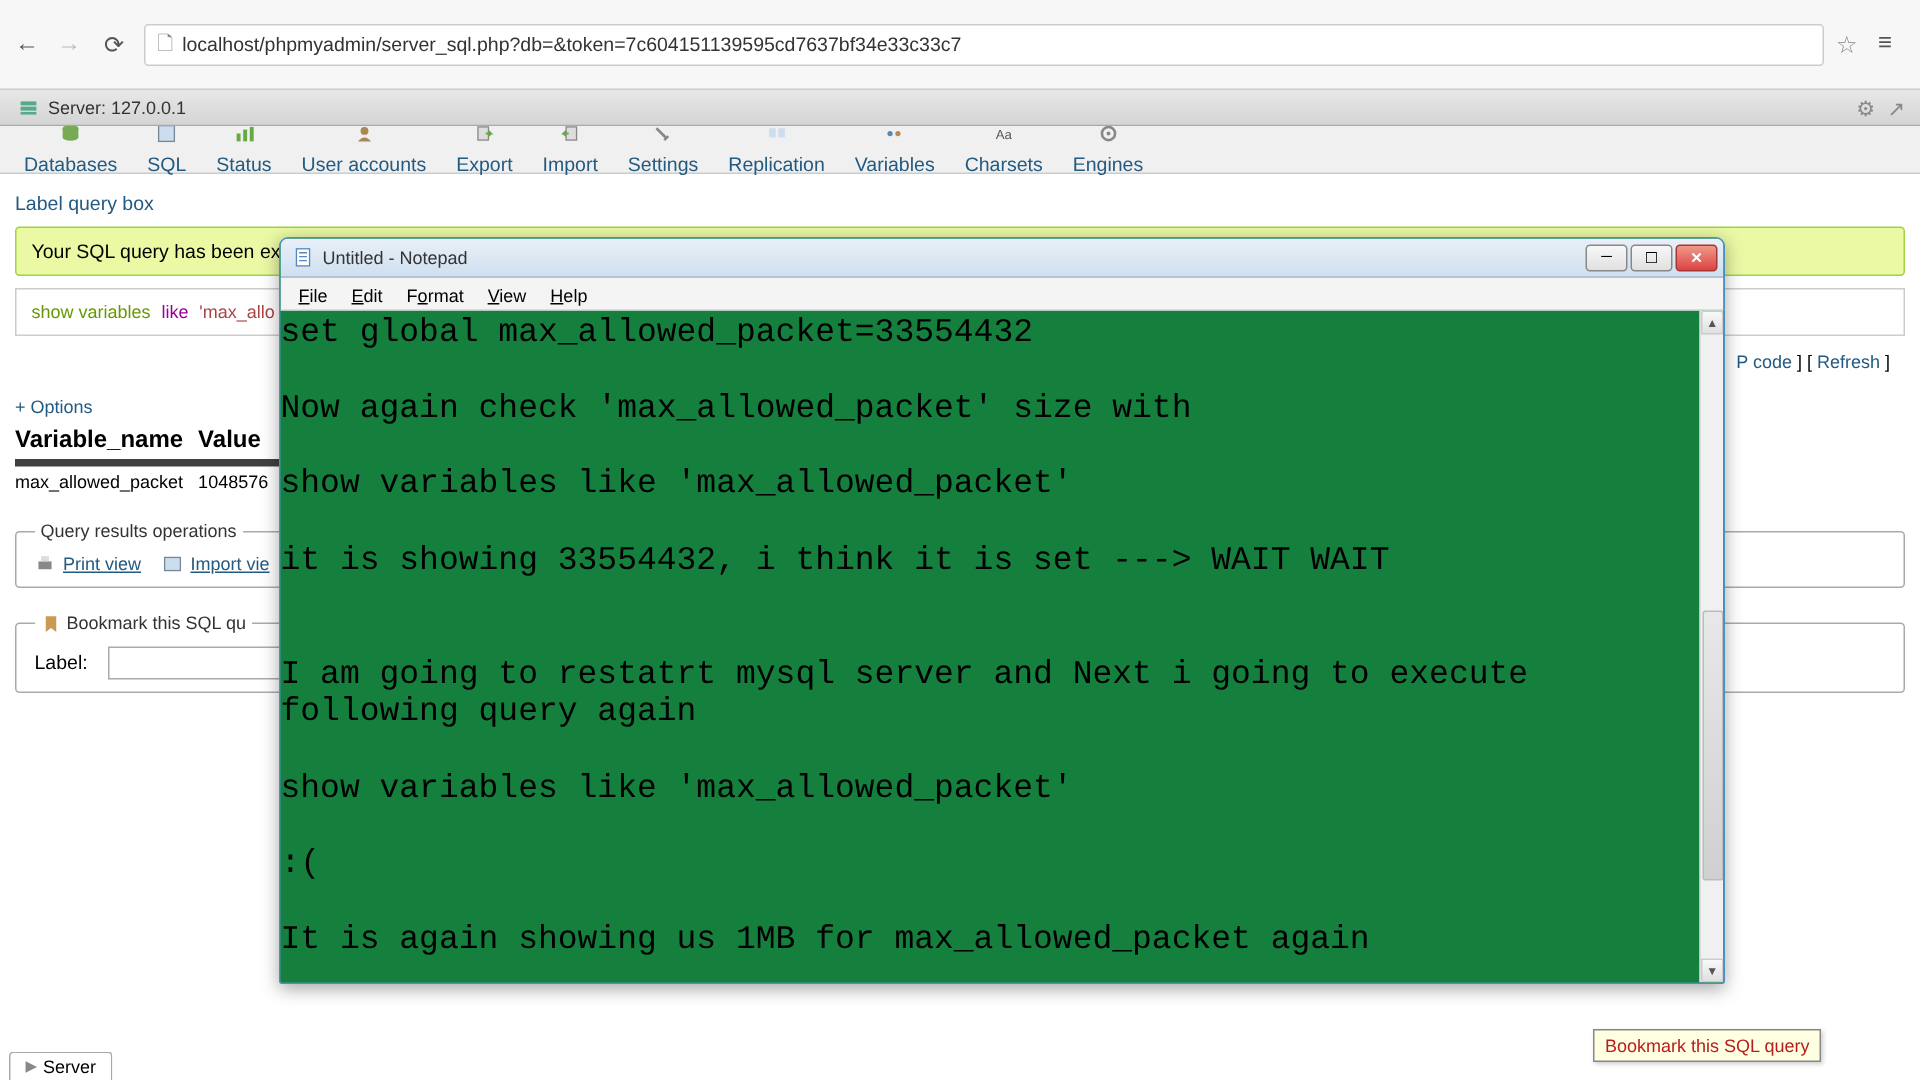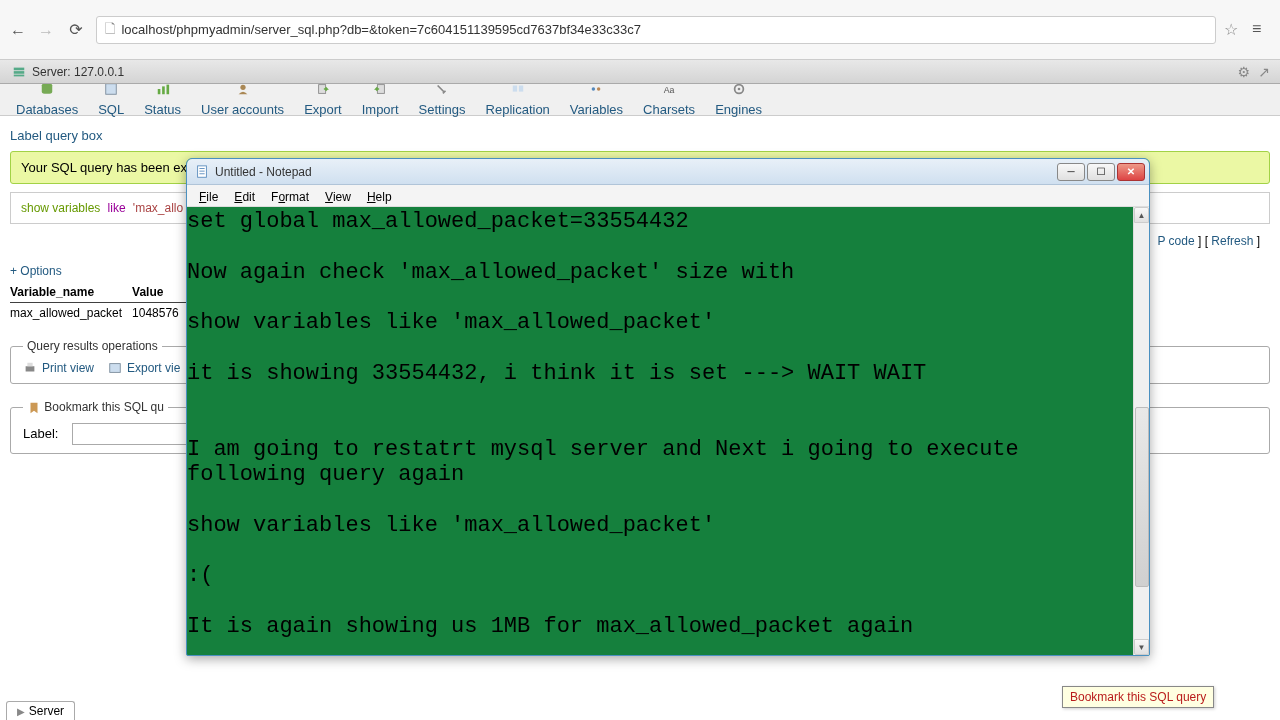--- a/index.html
+++ b/index.html
@@ -28,26 +28,26 @@
 
 .content { padding: 12px 10px; font-size: 13px; }
 .link-text { color: #235a81; cursor: pointer; }
 .success-box { background: #ebf8a4; border: 1px solid #a2d246; padding: 8px 10px; margin: 8px 0; border-radius: 3px; font-size: 13px; }
 .query-code-box { background: #fff; border: 1px solid #ccc; padding: 8px 10px; margin: 6px 0; font-family: monospace; font-size: 12px; }
 .sql-green { color: #669900; }
 .sql-purple { color: #990099; }
 
 .options-text { color: #235a81; font-size: 12px; margin-top: 12px; }
 .result-table { margin-top: 4px; border-collapse: collapse; }
-.result-table th { text-align: left; font-weight: bold; padding: 3px 10px 3px 0; font-size: 12px; border-bottom: 1px solid #404040; }
+.result-table th { text-align: left; font-weight: bold; padding: 3px 10px 3px 0; font-size: 16px; border-bottom: 5px solid #404040; }
 .result-table td { padding: 3px 10px 3px 0; font-size: 12px; }
 
 .fieldset-box { border: 1px solid #aaa; border-radius: 3px; padding: 8px 12px; margin-top: 16px; display: flex; align-items: center; gap: 14px; }
 .fieldset-legend { font-size: 12px; padding: 0 4px; color: #333; }
-.tool-link { display: flex; align-items: center; gap: 5px; font-size: 12px; color: #235a81; cursor: pointer; }
+.tool-link { display: flex; align-items: center; gap: 5px; font-size: 12px; color: #235a81; cursor: pointer; text-decoration: underline; }
 .input-field { border: 1px solid #aaa; height: 22px; padding: 0 4px; font-size: 12px; }
 
 .console-tab { position: absolute; bottom: 0; left: 6px; background: #fff; border: 1px solid #aaa; border-bottom: none; padding: 2px 10px; font-size: 12px; border-radius: 3px 3px 0 0; display: flex; align-items: center; gap: 4px; }
 
 .action-links { text-align: right; padding: 4px 10px; font-size: 12px; }
 .action-links span { color: #235a81; cursor: pointer; }
 
 
 .notepad-window { position: absolute; top: 158px; left: 186px; width: 964px; height: 498px; background: #15803d; border: 1px solid #4a90c0; border-radius: 6px 6px 2px 2px; box-shadow: 0 3px 12px rgba(0,0,0,0.35); overflow: hidden; }
 .notepad-titlebar { height: 26px; background: linear-gradient(#e8f0f8, #d0e0f0); display: flex; align-items: center; padding: 0 4px 0 8px; border-bottom: 1px solid #b0c4d8; }
@@ -214,21 +214,21 @@
       <svg class="small-icon" viewBox="0 0 16 16">
           <rect x="3" y="6" width="10" height="6" fill="#888"></rect>
           <rect x="5" y="2" width="6" height="4" fill="#ddd"></rect>
         </svg>
       <span>Print view</span>
     </div>
     <div class="tool-link">
       <svg class="small-icon" viewBox="0 0 16 16">
           <rect x="2" y="3" width="12" height="10" fill="#cde" stroke="#789"></rect>
         </svg>
-      <span>Export vie</span>
+      <span>Import vie</span>
     </div>
   </fieldset>
 
   <fieldset class="fieldset-box" style="flex-direction:row;">
     <legend class="fieldset-legend">
       <svg class="small-icon" viewBox="0 0 16 16" style="vertical-align:middle">
           <path d="M4 2 h8 v12 l-4-3 l-4 3 z" fill="#c95"></path>
         </svg>
       <span>Bookmark this SQL qu</span>
     </legend>

